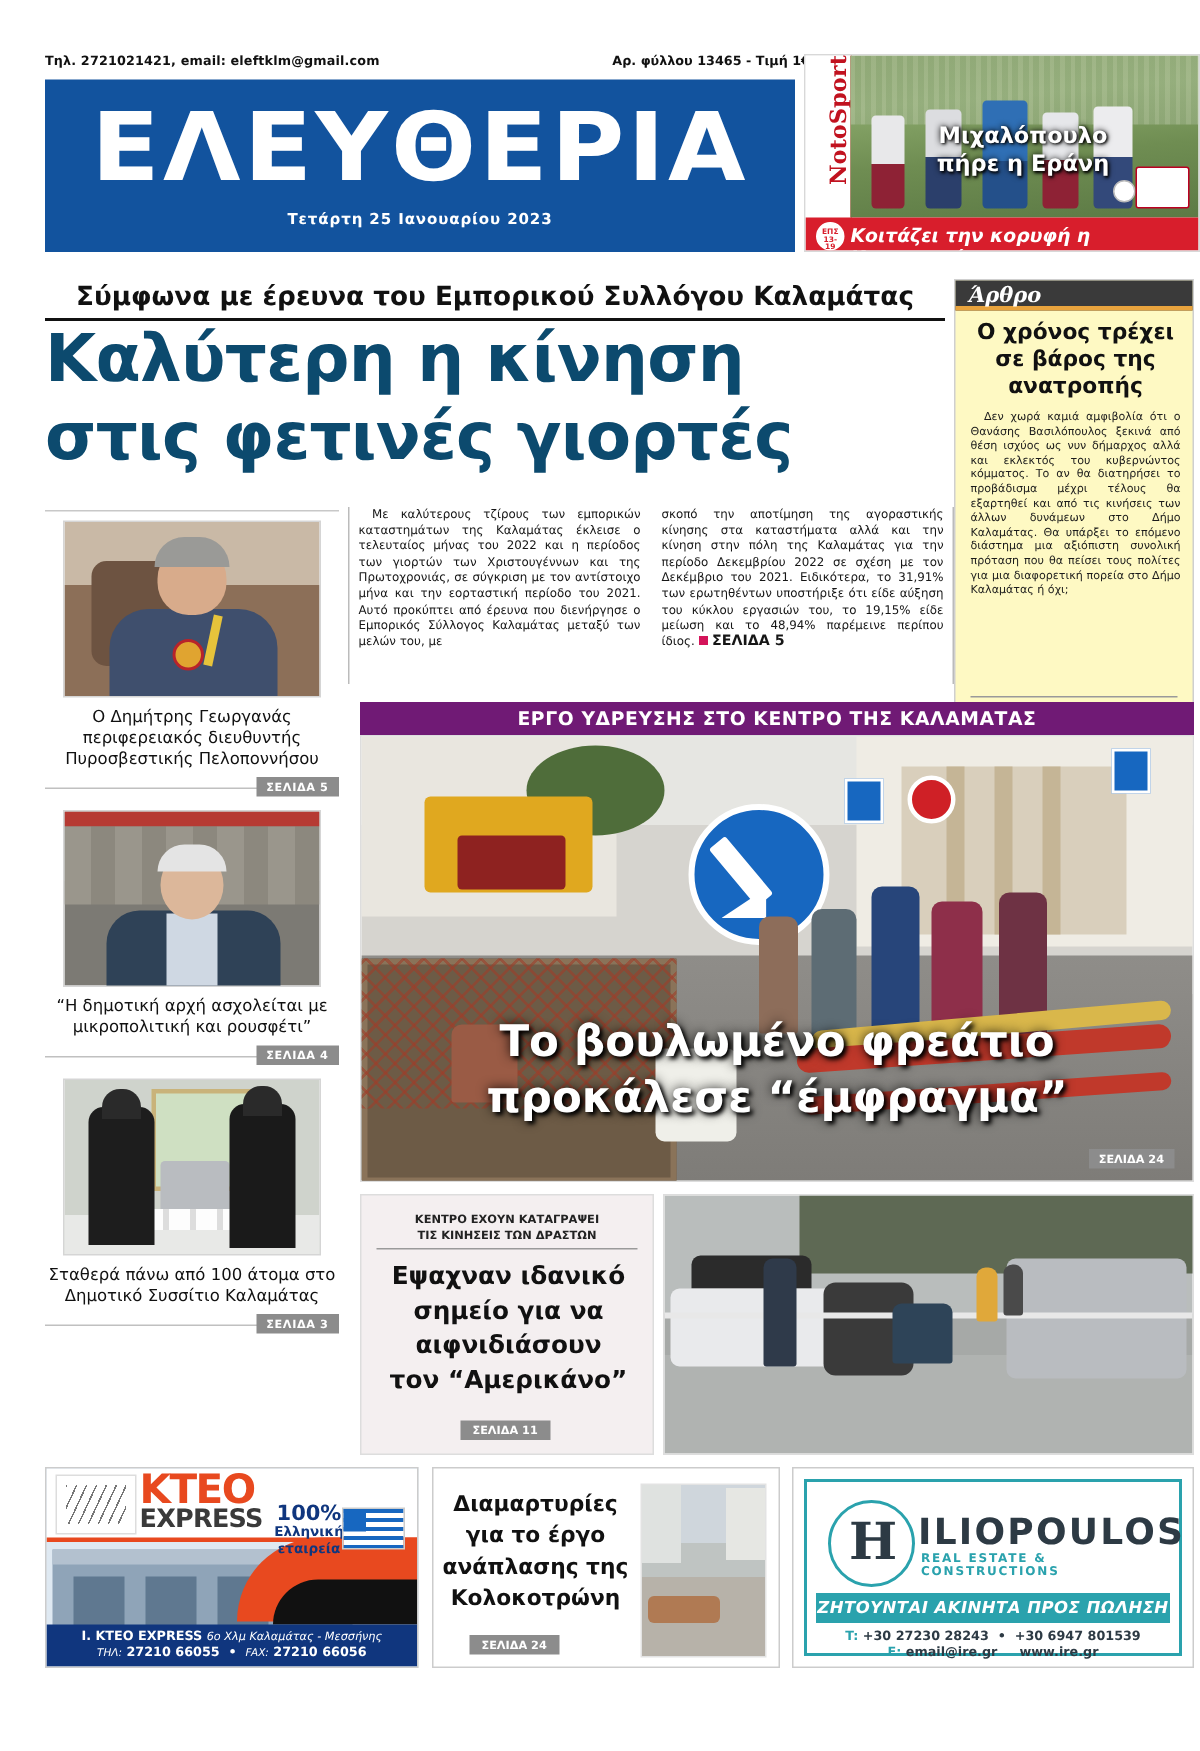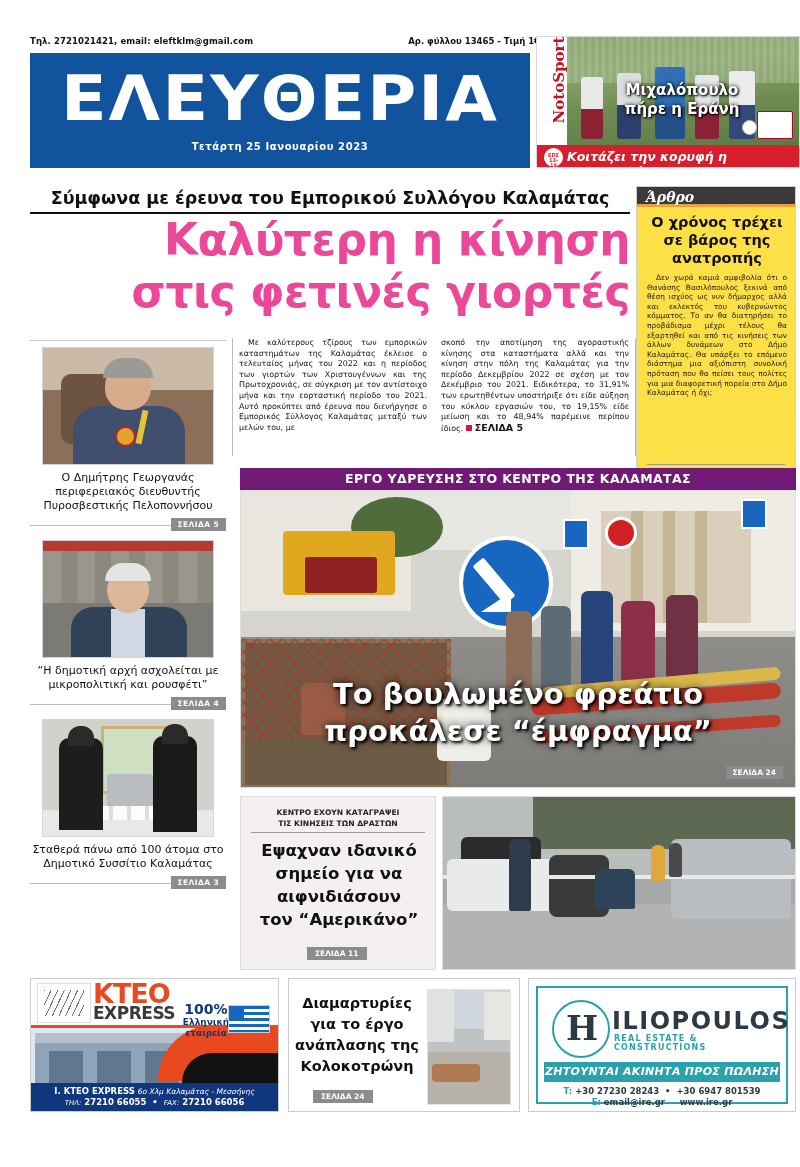--- a/index.html
+++ b/index.html
@@ -38,24 +38,24 @@
   .noto-title{position:absolute;left:30px;top:44px;right:2px;text-align:center;font-size:15px;font-weight:bold;color:#fff;
     line-height:19px;text-shadow:1px 1px 2px #000,0 0 4px #000;}
   .noto-strip{position:absolute;left:0;bottom:0;width:100%;height:22px;background:#d81e2c;}
   .noto-strip .circ{position:absolute;left:7px;top:3px;width:17px;height:17px;border-radius:50%;background:#fff;border:1px solid #fff;}
   .noto-strip .circ i{position:absolute;left:1px;top:4px;width:15px;font-style:normal;font-size:5px;font-weight:bold;color:#d81e2c;text-align:center;line-height:5px;}
   .noto-strip span.txt{position:absolute;left:30px;top:4px;font-size:12.5px;font-weight:bold;font-style:italic;color:#fff;}
 
   
   .kicker{position:absolute;left:30px;top:188px;width:600px;text-align:center;font-size:17.5px;font-weight:bold;
     color:#111;border-bottom:2px solid #111;padding-bottom:4px;font-family:"DejaVu Sans","Liberation Sans",sans-serif;}
-  .lead-h{position:absolute;left:30px;top:214px;width:600px;text-align:right;font-size:44px;font-weight:bold;color:#ec4899;line-height:52px;letter-spacing:-.5px;}
-
-  
-  .arthro{position:absolute;left:636px;top:186px;width:160px;height:301px;background:#fde047;border:1px solid #cfcfcf;box-sizing:border-box;}
+  .lead-h{position:absolute;left:30px;top:214px;width:600px;text-align:left;font-size:44px;font-weight:bold;color:#0c4a6e;line-height:52px;letter-spacing:-.5px;}
+
+  
+  .arthro{position:absolute;left:636px;top:186px;width:160px;height:301px;background:#fef9c3;border:1px solid #cfcfcf;box-sizing:border-box;}
   .arthro-hd{position:absolute;left:0;top:0;width:100%;height:20px;background:#3a3a3a;border-bottom:3px solid #e8a33d;box-sizing:border-box;}
   .arthro-hd span{position:absolute;left:9px;top:2px;font-family:"DejaVu Serif","Liberation Serif",serif;font-style:italic;
     font-weight:bold;font-size:14px;color:#fff;}
   .arthro-t{position:absolute;left:8px;top:26px;width:144px;text-align:center;font-size:14.5px;font-weight:bold;color:#111;line-height:18px;}
   .arthro-b{position:absolute;left:10px;top:86px;width:140px;font-size:7.4px;line-height:9.6px;color:#1b1b1b;text-align:justify;text-indent:9px;}
   .arthro-sel{position:absolute;left:10px;right:10px;bottom:8px;text-align:right;border-top:1px solid #9a9a9a;padding-top:3px;
     font-size:8.5px;font-weight:bold;font-style:italic;color:#111;}
 
   
   .lead-body{position:absolute;left:232px;top:338px;width:404px;height:118px;border-left:1px solid #bbb;border-right:1px solid #bbb;box-sizing:border-box;padding:0 6px;}

